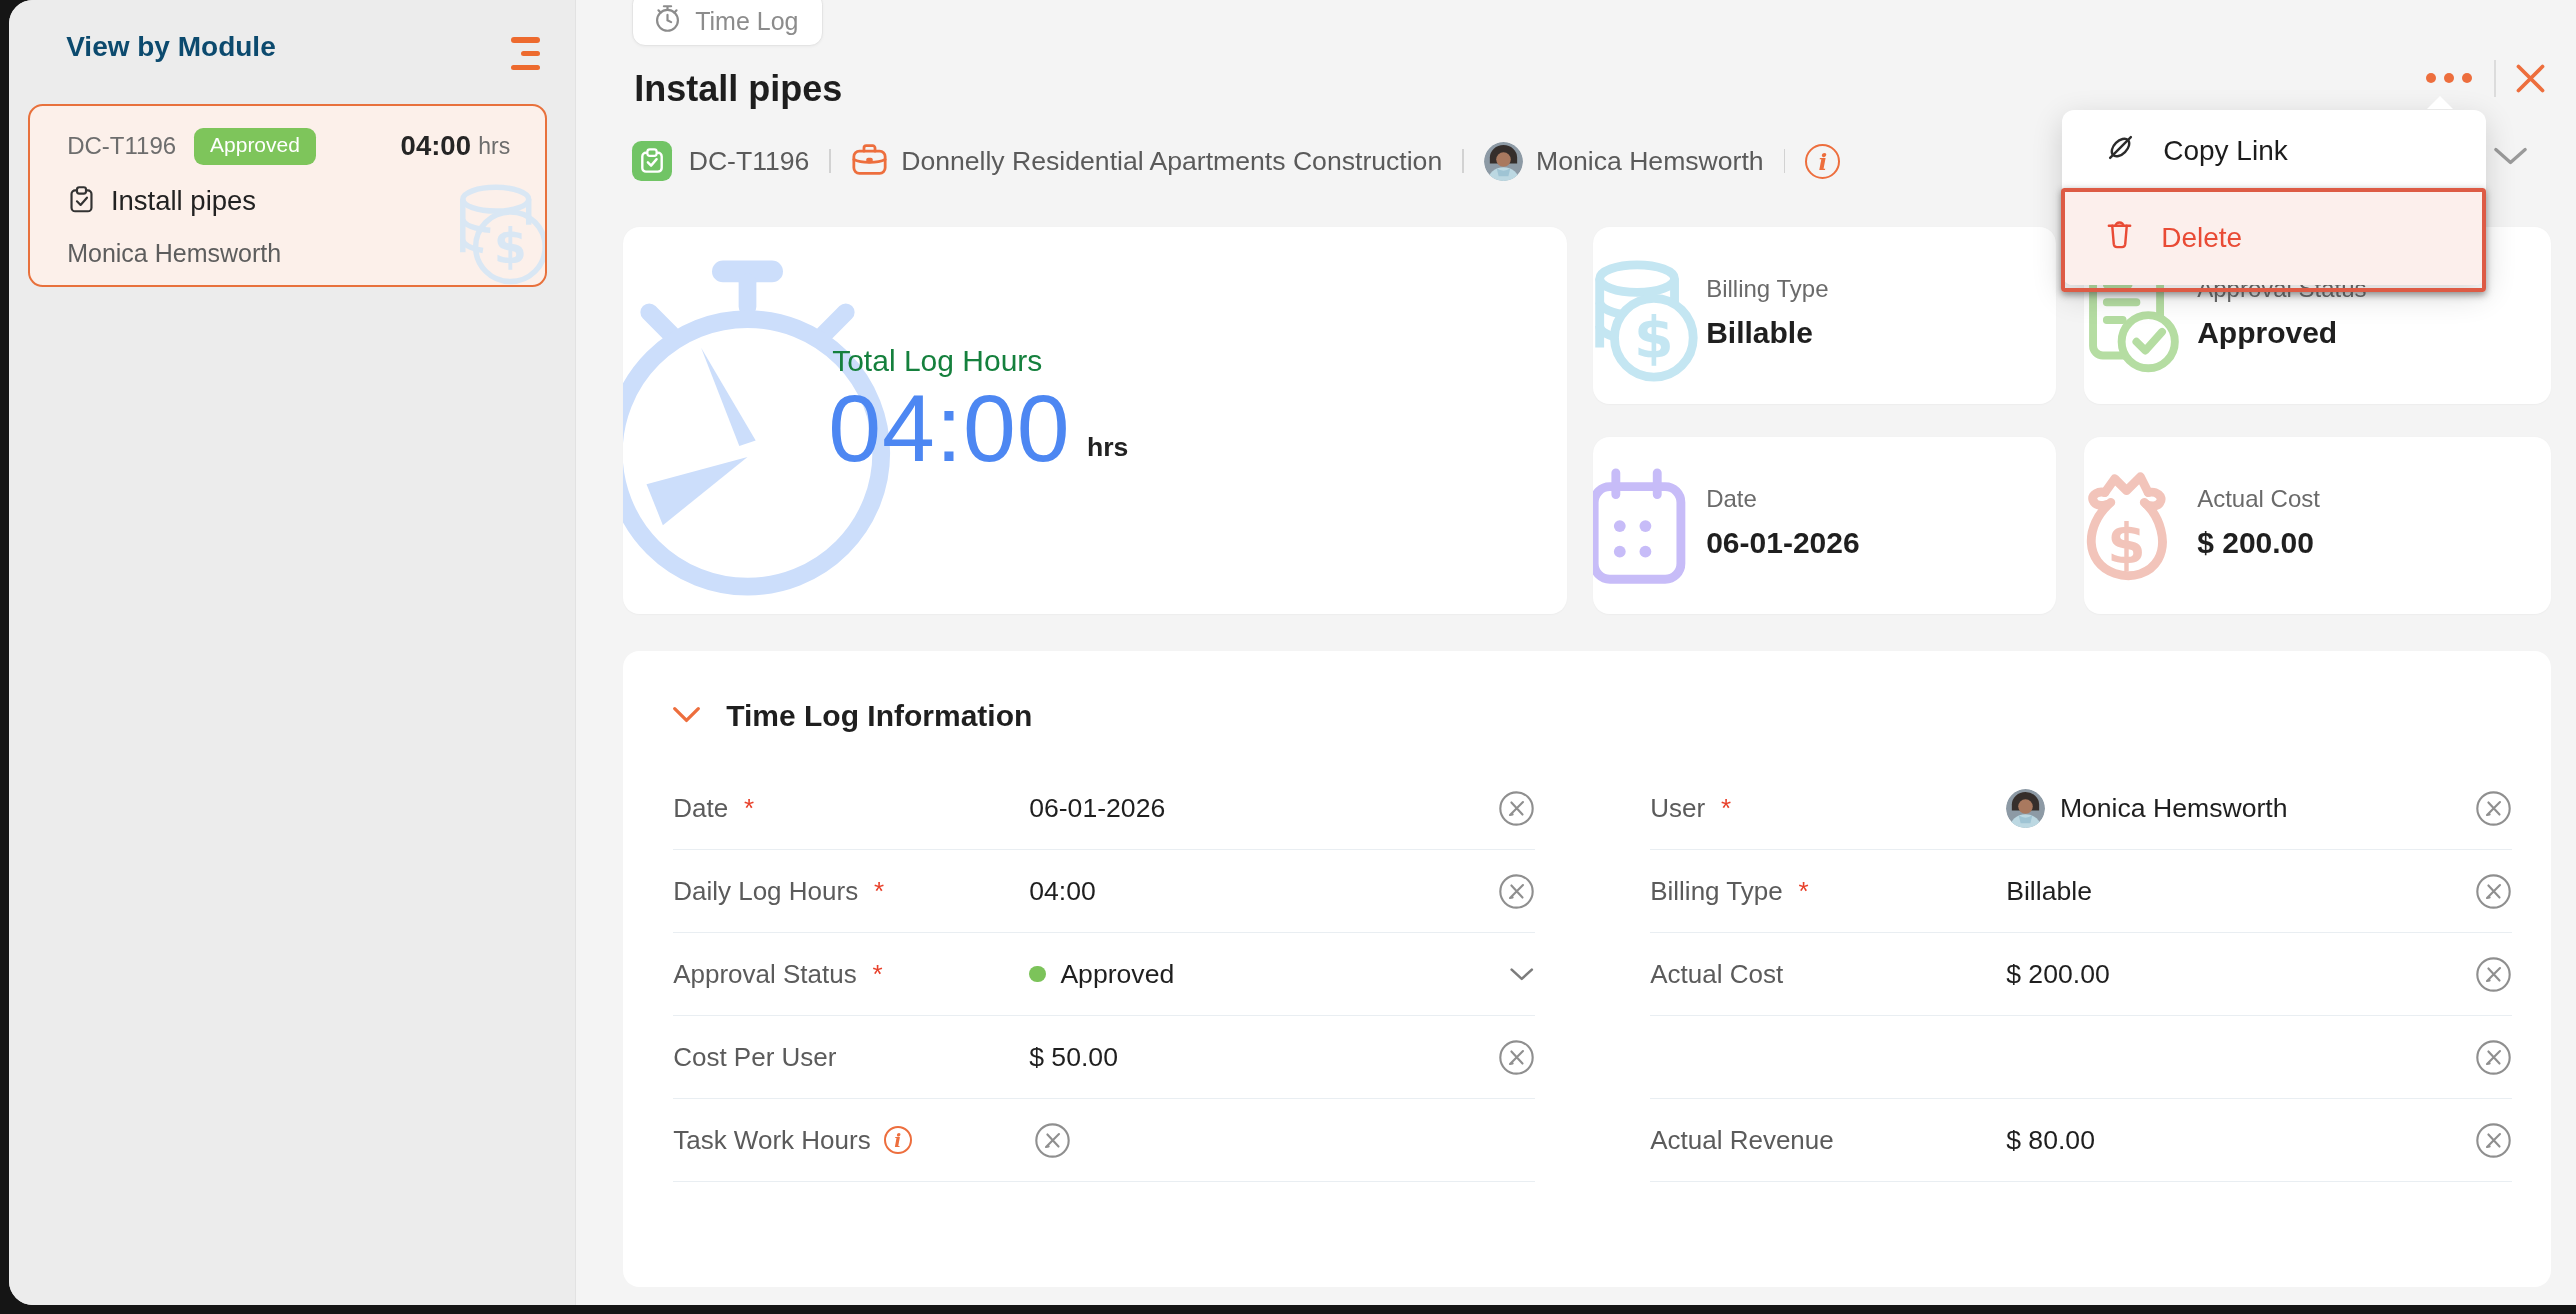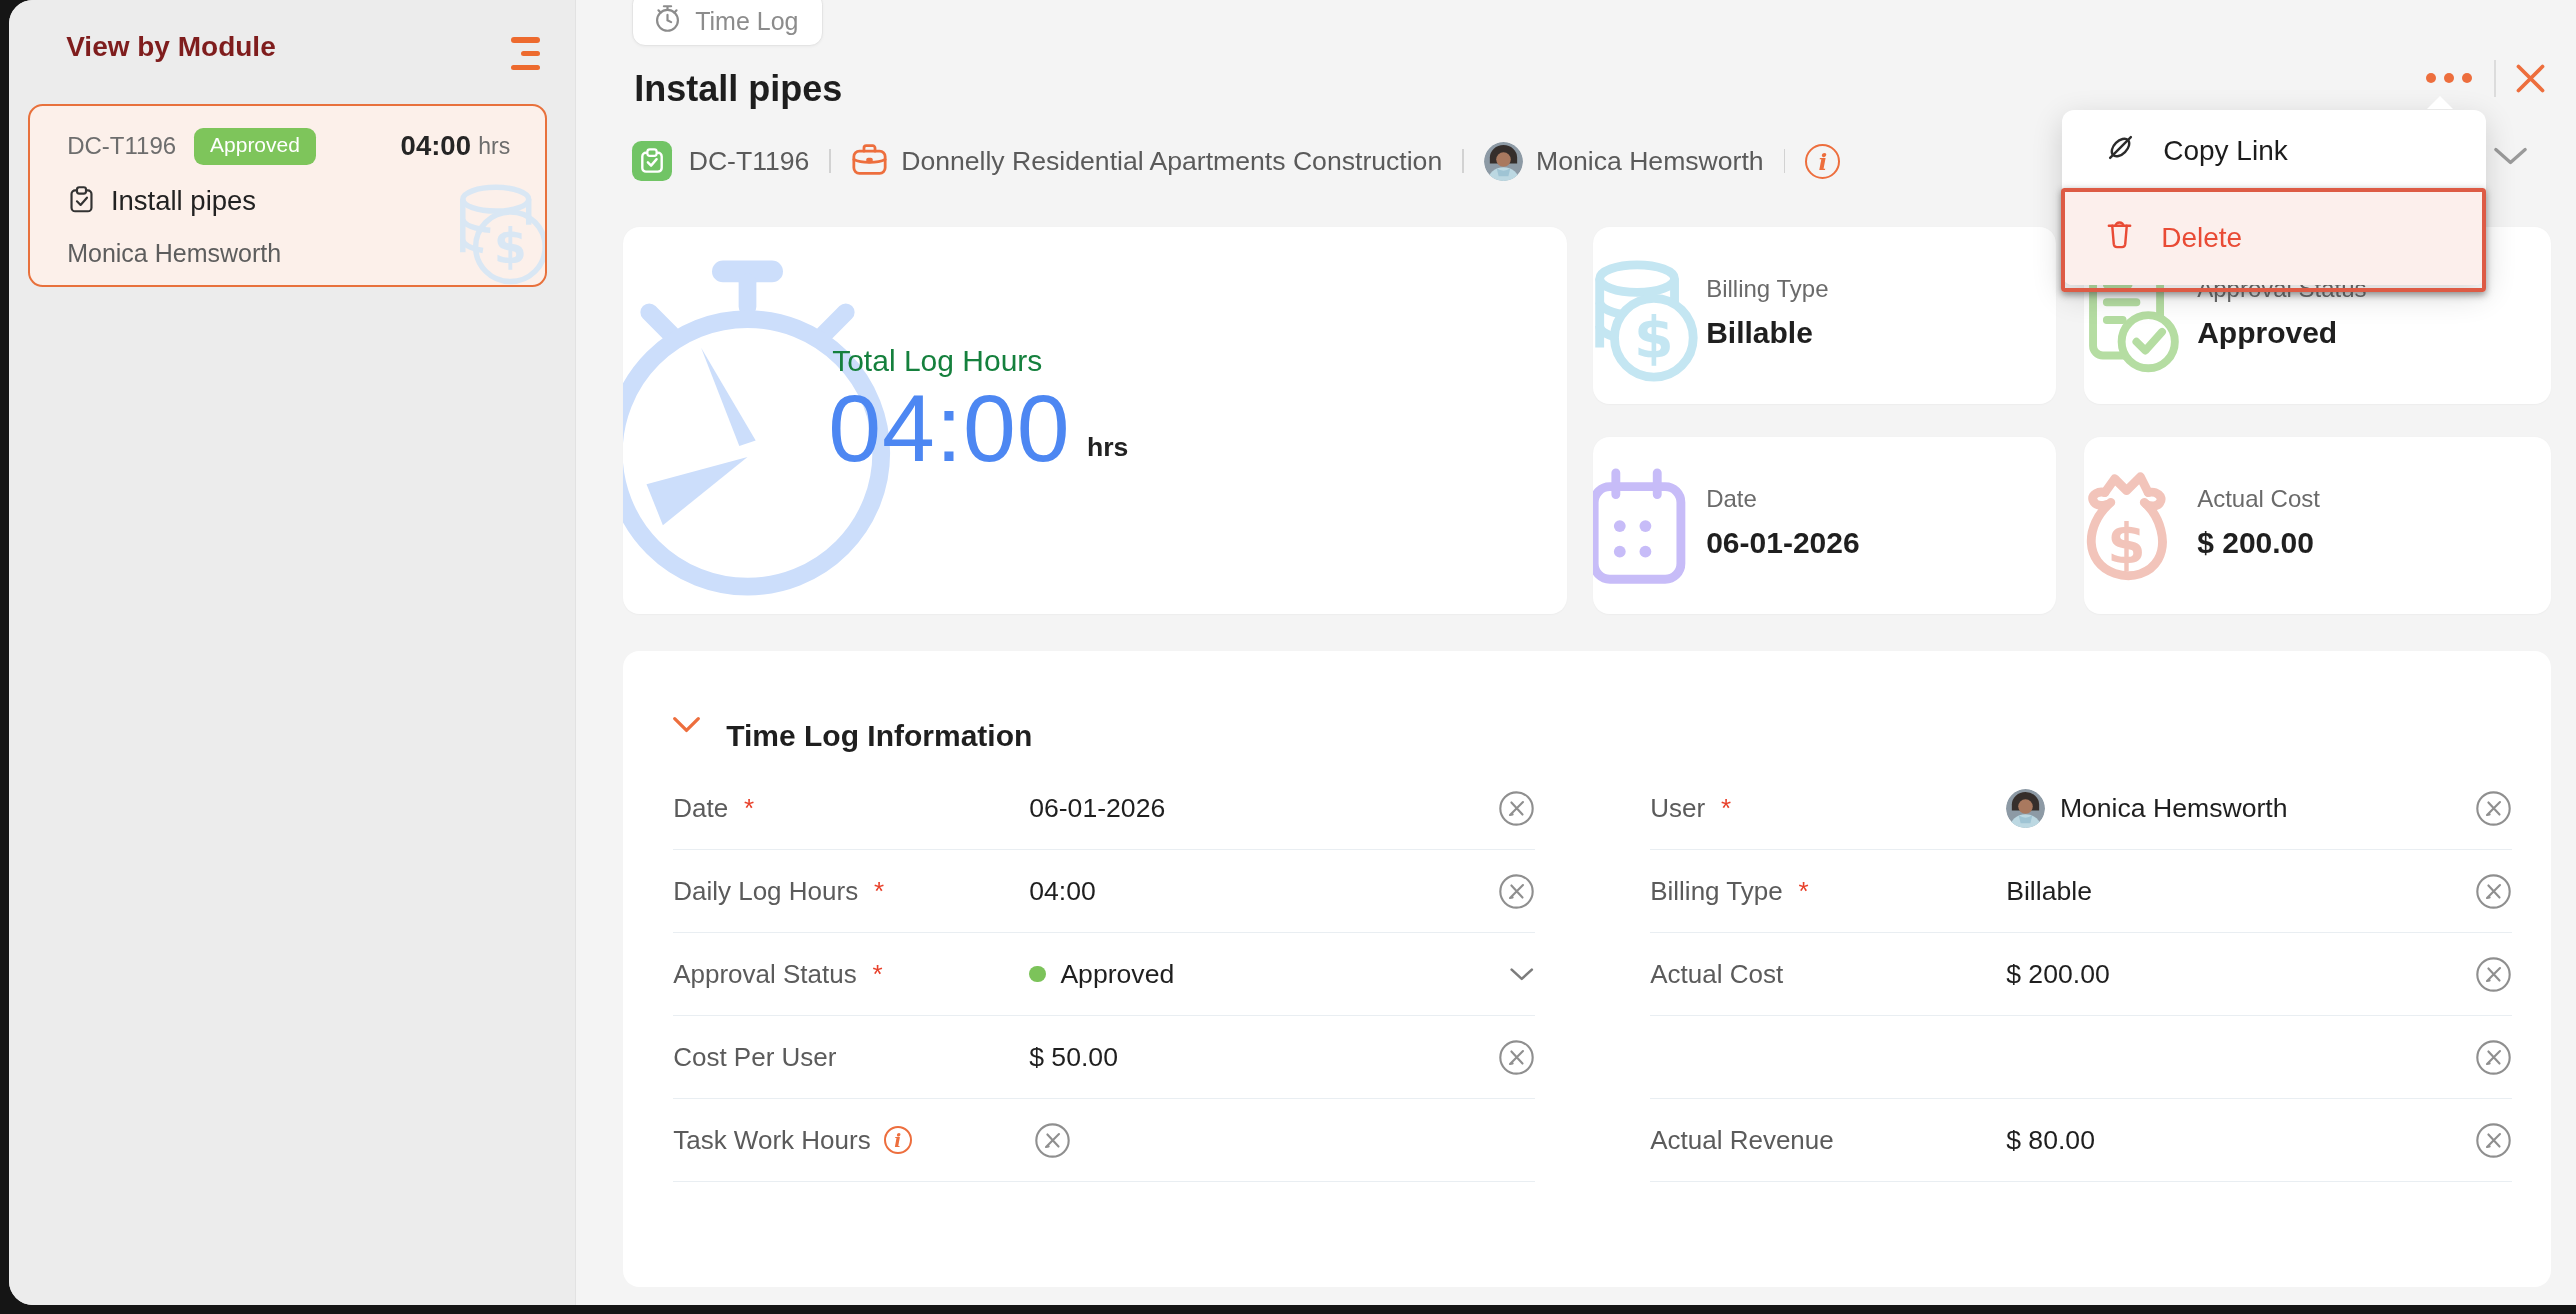--- a/index.html
+++ b/index.html
@@ -5,21 +5,21 @@
   * { margin:0; padding:0; box-sizing:border-box; }
   html,body { width:2576px; height:1315px; }
   body { background:#151515; font-family:"Liberation Sans", sans-serif; overflow:hidden; }
   .stage { position:relative; width:2576px; height:1315px; }
   .app { position:absolute; left:9.2px; top:0; width:2567px; height:1305px;
          background:#f4f4f4; border-radius:24px 0 0 24px; overflow:hidden; }
 
   
   .sidebar { position:absolute; left:0; top:0; width:567px; height:100%;
              background:#ececec; border-right:0.9px solid #e2e2e2; }
-  .sb-title { position:absolute; left:57px; top:31px; font-size:28px; font-weight:bold; color:#7f1d1d; }
+  .sb-title { position:absolute; left:57px; top:31px; font-size:28px; font-weight:bold; color:#0c4a6e; }
   .filter-btn { position:absolute; left:502px; top:37px; width:40px; height:40px; cursor:pointer; }
   .filter-btn i { display:block; height:5.5px; border-radius:3.7px; background:#ed6a2e; margin-bottom:8.3px; }
   .filter-btn i.b1 { width:29px; }
   .filter-btn i.b2 { width:19px; margin-left:10px; }
   .filter-btn i.b3 { width:29px; }
 
   .sb-card { position:absolute; left:19px; top:104px; width:519px; height:183px;
              background:#fcf0ea; border:2.8px solid #e8713c; border-radius:14.7px;
              padding:18.3px 35px 0 37px; overflow:hidden; cursor:pointer; }
   .sb-row1 { display:flex; align-items:center; margin-top:3.7px; }
@@ -78,21 +78,21 @@
   .sm-value { font-size:30px; font-weight:bold; color:#1f1f1f; margin-top:13px; }
   .c-billing { left:1584px; top:227px; }
   .c-approval { left:2075px; top:227px; width:467px; }
   .c-date { left:1584px; top:437px; }
   .c-cost { left:2075px; top:437px; width:467px; }
 
   
   .info-card { position:absolute; left:614px; top:651px; width:1928px; height:636px;
                background:#fff; border-radius:16.5px; }
   .sec-head { position:absolute; left:48px; top:48px; display:flex; align-items:center; gap:24px; }
-  .sec-title { font-size:30px; font-weight:bold; color:#1f1f1f;margin-top:20px; }
+  .sec-title { font-size:30px; font-weight:bold; color:#1f1f1f; }
   .fcol { position:absolute; top:116px; }
   .fcol.left { left:50px; width:862px; }
   .fcol.right { left:1027px; width:862px; }
   .frow { height:83px; display:flex; align-items:center; border-bottom:1.8px solid #e9eef2; }
   .flbl { width:356px; font-size:26px; color:#5b5b5b; display:flex; align-items:center; gap:13px; }
   .req::after { content:"*"; color:#e8402a; margin-left:2.8px; font-size:26px; }
   .fval { flex:1; font-size:26.6px; color:#1f1f1f; display:flex; align-items:center; gap:14.7px; }
   .fend { width:42px; display:flex; justify-content:flex-end; }
   .status-dot { width:16.5px; height:16.5px; border-radius:50%; background:#7cc35a; }
   .mini-info { width:28px; height:28px; border-width:2.3px; font-size:18.3px; }

